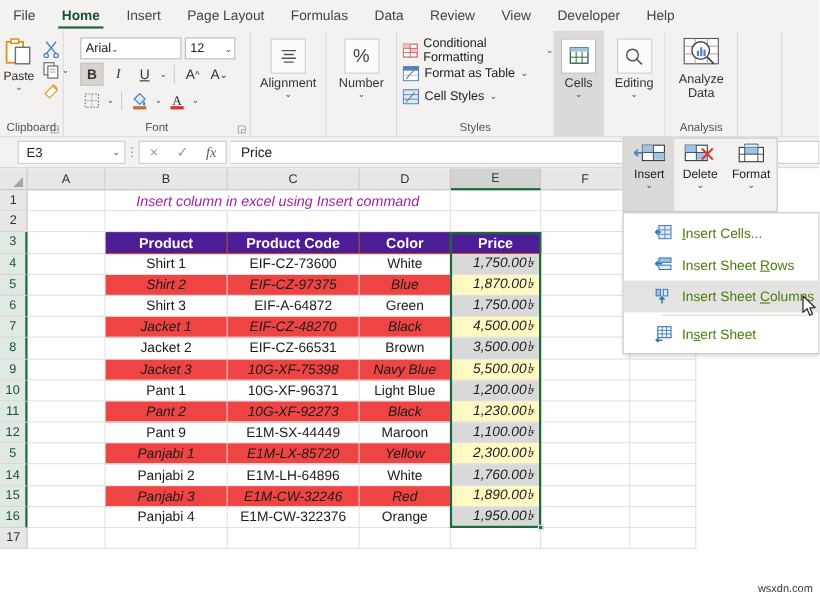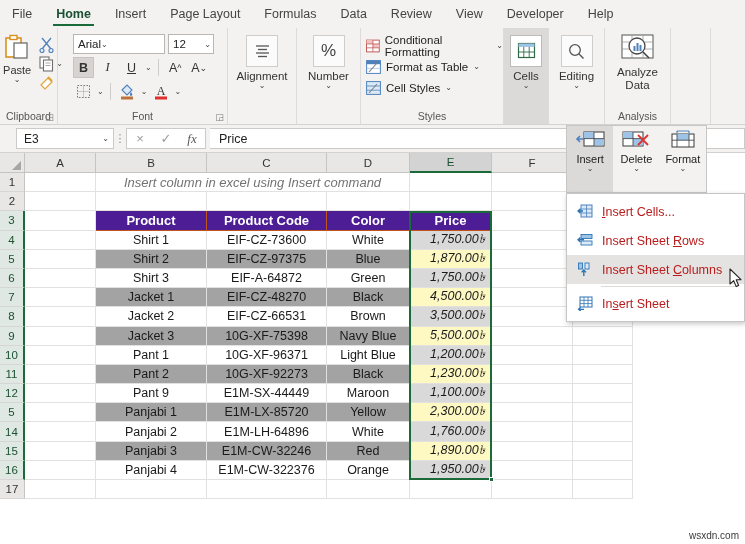--- a/index.html
+++ b/index.html
@@ -131,27 +131,27 @@
   .cells { flex: 1; position: relative; }
   .gridrow { display: flex; height: 19.2px; }
   .cell { border-right: 1px solid #e2e1e0; border-bottom: 1px solid #e2e1e0;
           font-size: 12.5px; color: #1a1a1a; display: flex; align-items: center;
           overflow: hidden; white-space: nowrap; }
   .c-a { width: 71px; } .c-b { width: 111px; }
   .c-c { width: 120px; } .c-d { width: 83px; }
   .c-e { width: 82px; } .c-f { width: 81px; } .c-g { width: 60px; }
   .ctr { justify-content: center; }
 
-  .title-cell { font-style: italic; font-size: 13px; color: #737373;
+  .title-cell { font-style: italic; font-size: 13px; color: #a21caf;
                 justify-content: center; }
 
   .thead { background: #4c1d95; color: #fff; font-weight: bold; font-size: 13px;
            justify-content: center; border-right: 1px solid #C1541C;
            border-bottom: 1px solid #C1541C; }
-  .banded { background: #a3a3a3; }
+  .banded { background: #ef4444; font-style: italic; }
   .price { font-style: italic; background: #d9d9d9; justify-content: flex-end;
            padding-right: 6px; font-size: 12.5px; }
   .price.banded { background: #fef9c3; }
 
   
   .selbox { position: absolute; border: 2px solid #1b6b3a; pointer-events: none; }
   .selhandle { position: absolute; width: 5px; height: 5px; background: #1b6b3a;
                border: 1px solid #fff; }
 
   
@@ -161,21 +161,21 @@
   .cellpanel .cp {
     width: 47px; display: flex; flex-direction: column; align-items: center;
     padding-top: 4px; }
   .cellpanel .cp.active { background: #dcdad8; }
   .cp-lbl { font-size: 11px; color: #222; margin-top: 2px; }
 
   .menu { position: absolute; top: 193px; left: 566px; width: 179px;
           background: #fff; border: 1px solid #c8c6c4;
           box-shadow: 1px 2px 5px rgba(0,0,0,.22); z-index: 50; padding: 3px 0; }
   .mitem { height: 29px; display: flex; align-items: center; gap: 9px;
-           padding-left: 9px; font-size: 12.5px; color: #b91c1c; }
+           padding-left: 27px; font-size: 12.5px; color: #4d7c0f; }
   .mitem.hl { background: #e4e3e2; }
   .msep { height: 1px; background: #dcdad8; margin: 2px 6px 2px 34px; }
   .micon { width: 17px; height: 17px; display: flex; align-items: center;
            justify-content: center; flex: 0 0 17px; }
   .ul { text-decoration: underline; }
 
   .cursor { position: absolute; left: 729px; top: 268px; z-index: 60; }
 
   .watermark { position: absolute; right: 6px; bottom: 3px; font-size: 10px;
                color: #3a3a3a; z-index: 30; }

